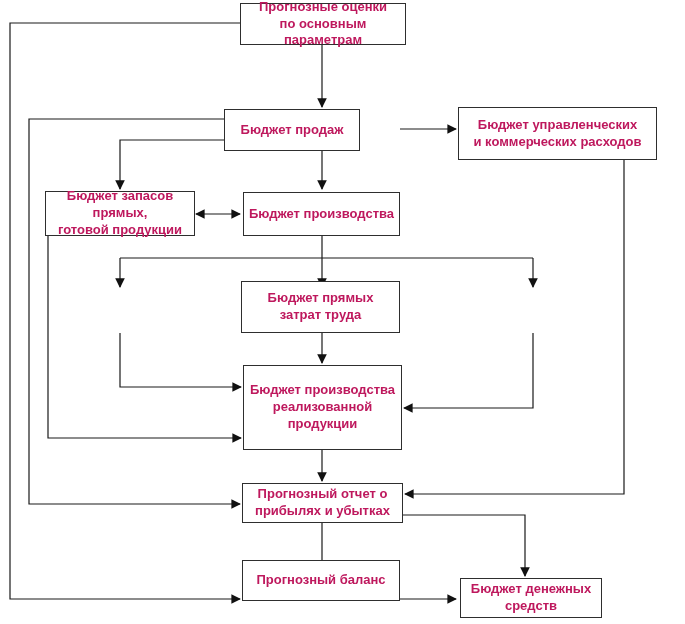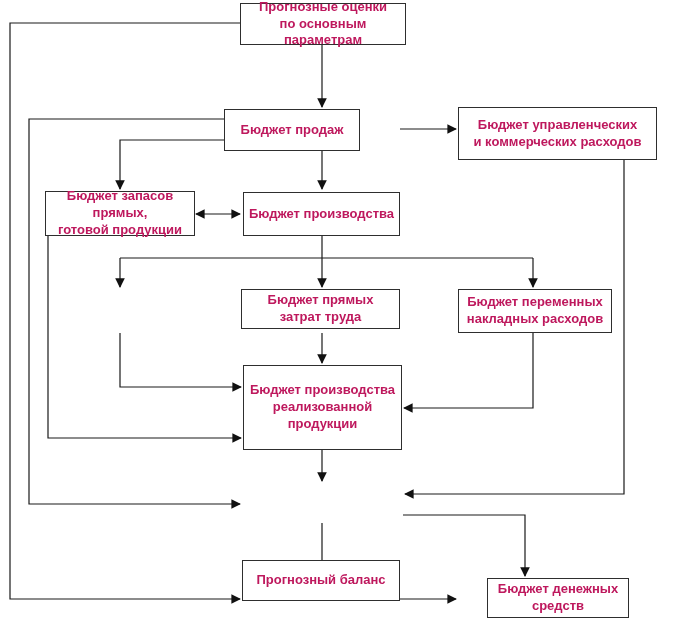--- a/index.html
+++ b/index.html
@@ -93,28 +93,28 @@
 
   <div class="node" style="left:458px; top:107px; width:199px; height:53px;">Бюджет управленческих
 и коммерческих расходов</div>
 
   <div class="node" style="left:45px;  top:191px; width:150px; height:45px;">Бюджет запасов прямых,
 готовой продукции</div>
 
   <div class="node" style="left:243px; top:192px; width:157px; height:44px;">Бюджет производства</div>
 
 
-  <div class="node" style="left:241px; top:289px; width:159px; height:40px;">Бюджет прямых
+  <div class="node" style="left:241px; top:281px; width:159px; height:52px;">Бюджет прямых
 затрат труда</div>
 
-  <div class="node" style="left:458px; top:289px; width:154px; height:44px;">Бюджет переменных
-накладных расходов</div>
 
   <div class="node" style="left:243px; top:365px; width:159px; height:85px;">Бюджет производства
 реализованной продукции</div>
 
+  <div class="node" style="left:242px; top:483px; width:161px; height:40px;">Прогнозный отчет о
+прибылях и убытках</div>
 
   <div class="node" style="left:242px; top:560px; width:158px; height:41px;">Прогнозный баланс</div>
 
-  <div class="node" style="left:460px; top:578px; width:142px; height:40px;margin-left:27px;">Бюджет денежных
+  <div class="node" style="left:460px; top:578px; width:142px; height:40px;">Бюджет денежных
 средств</div>
 
 </div>
 
 </body></html>

